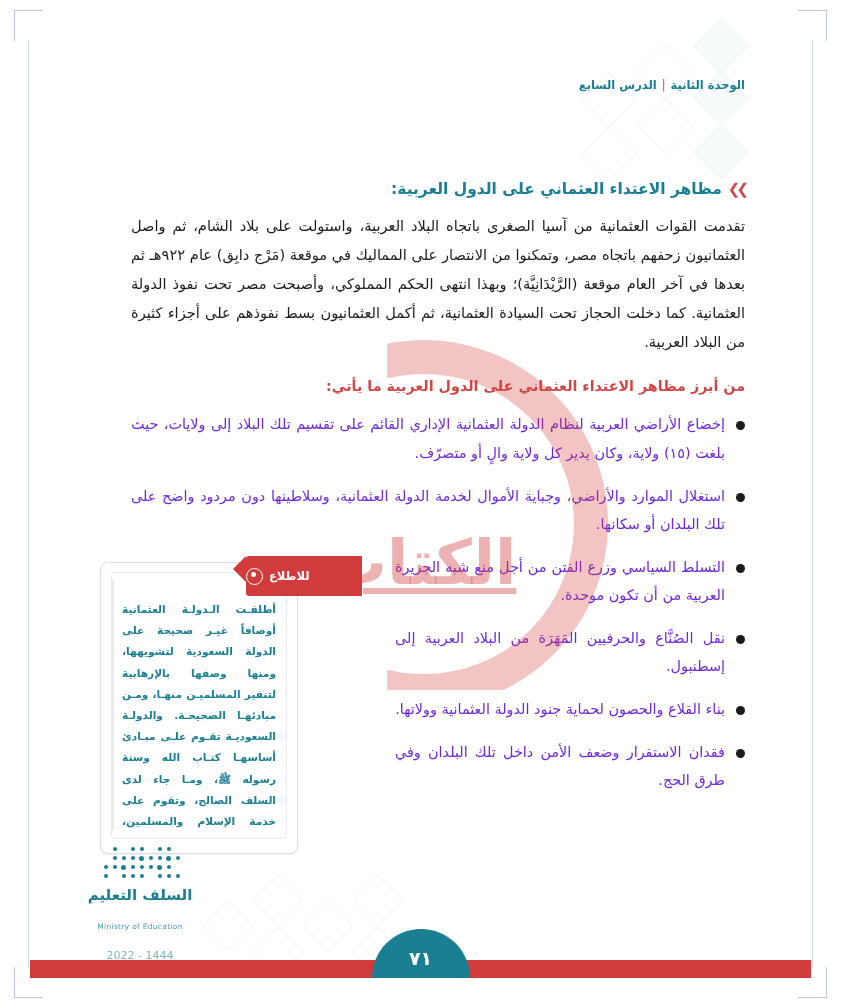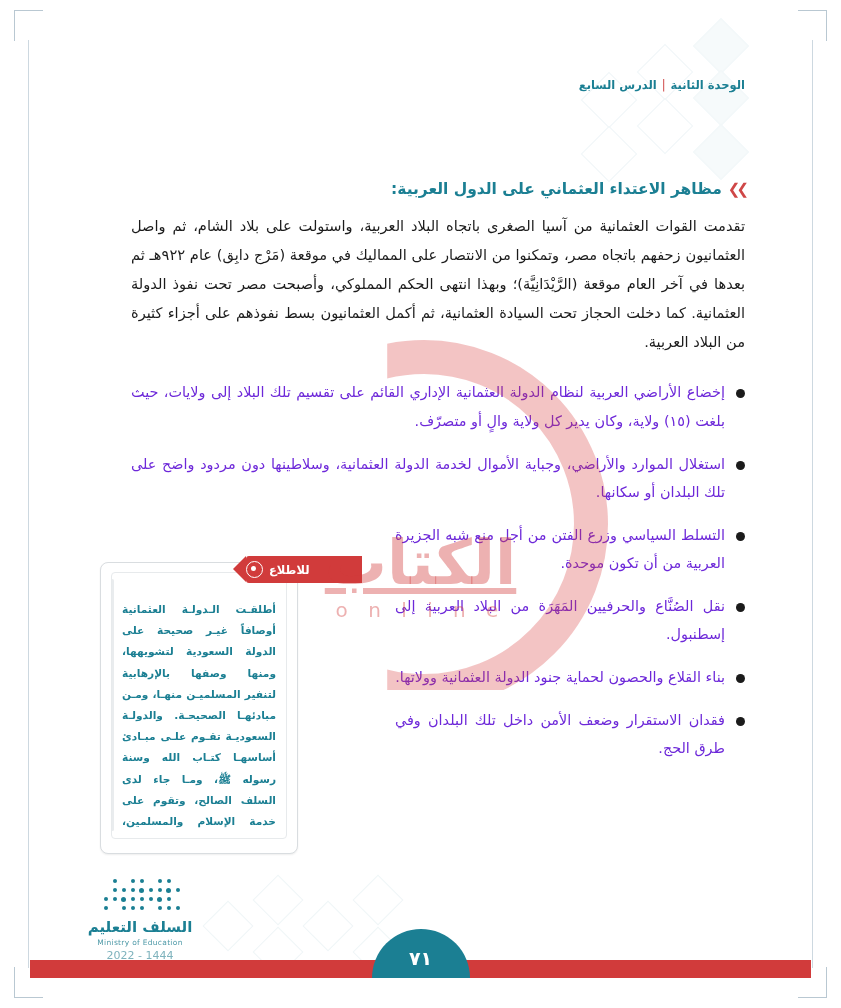--- a/index.html
+++ b/index.html
@@ -195,21 +195,21 @@
     background: #e9ecee;
     border-radius: 2px;
   }
 
   
   .ribbon {
     position: absolute;
     left: 246px;
     top: 556px;
     width: 116px;
-    height: 27px;
+    height: 40px;
     background: #d13b3b;
     display: flex;
     flex-direction: row-reverse;
     align-items: center;
     gap: 6px;
     padding-right: 9px;
     box-sizing: border-box;
     color: #ffffff;
     font-size: 11.5px;
     font-weight: bold;
@@ -333,26 +333,26 @@
   .logo .name {
     font-size: 15px;
     font-weight: bold;
     color: #1b7f93;
     letter-spacing: 1px;
   }
   .logo .name-en {
     font-size: 7.5px;
     color: #4f9aa8;
     letter-spacing: .3px;
-    margin-top: 2px;
+    margin-top: 18px;
   }
   .logo .year {
     font-size: 11px;
     color: #7fb3bd;
-    margin-top: 2px;
+    margin-top: 18px;
     direction: ltr;
   }
 </style>
 </head>
 <body>
 
 <div class="crop-mark crop-tl"></div>
 <div class="crop-mark crop-tr"></div>
 <div class="crop-mark crop-bl"></div>
 <div class="crop-mark crop-br"></div>
@@ -383,20 +383,21 @@
 
 <div class="content">
 
   <h2 class="section-title">
     <span class="chev">❯❯</span>
     <span>مظاهر الاعتداء العثماني على الدول العربية:</span>
   </h2>
 
   <p class="body-par">تقدمت القوات العثمانية من آسيا الصغرى باتجاه البلاد العربية، واستولت على بلاد الشام، ثم واصل العثمانيون زحفهم باتجاه مصر، وتمكنوا من الانتصار على المماليك في موقعة (مَرْج دابِق) عام ٩٢٢هـ ثم بعدها في آخر العام موقعة (الرَّيْدَانِيَّة)؛ وبهذا انتهى الحكم المملوكي، وأصبحت مصر تحت نفوذ الدولة العثمانية. كما دخلت الحجاز تحت السيادة العثمانية، ثم أكمل العثمانيون بسط نفوذهم على أجزاء كثيرة من البلاد العربية.</p>
 
+  <p class="subhead">من أبرز مظاهر الاعتداء العثماني على الدول العربية ما يأتي:</p>
 
   <ul class="bullets">
     <li>إخضاع الأراضي العربية لنظام الدولة العثمانية الإداري القائم على تقسيم تلك البلاد إلى ولايات، حيث بلغت (١٥) ولاية، وكان يدير كل ولاية والٍ أو متصرّف.</li>
     <li>استغلال الموارد والأراضي، وجباية الأموال لخدمة الدولة العثمانية، وسلاطينها دون مردود واضح على تلك البلدان أو سكانها.</li>
     <li class="narrow">التسلط السياسي وزرع الفتن من أجل منع شبه الجزيرة العربية من أن تكون موحدة.</li>
     <li class="narrow">نقل الصُنَّاع والحرفيين المَهَرَة من البلاد العربية إلى إسطنبول.</li>
     <li class="narrow">بناء القلاع والحصون لحماية جنود الدولة العثمانية وولاتها.</li>
     <li class="narrow">فقدان الاستقرار وضعف الأمن داخل تلك البلدان وفي طرق الحج.</li>
   </ul>
 </div>
@@ -408,21 +409,20 @@
   </div>
 </div>
 <div class="ribbon">
   <span class="eye-icon"></span>
   <span>للاطلاع</span>
 </div>
 
 <div class="wm">
   <div class="wm-arc"></div>
   <div class="wm-main">الكتاب</div>
-  <div class="wm-sub">o n l i n e</div>
 </div>
 
 <div class="footer-bar"></div>
 <div class="footer-circle">
   <span class="pagenum">٧١</span>
 </div>
 
 <div class="logo">
   <div class="dots">
     <i class="off"></i>

